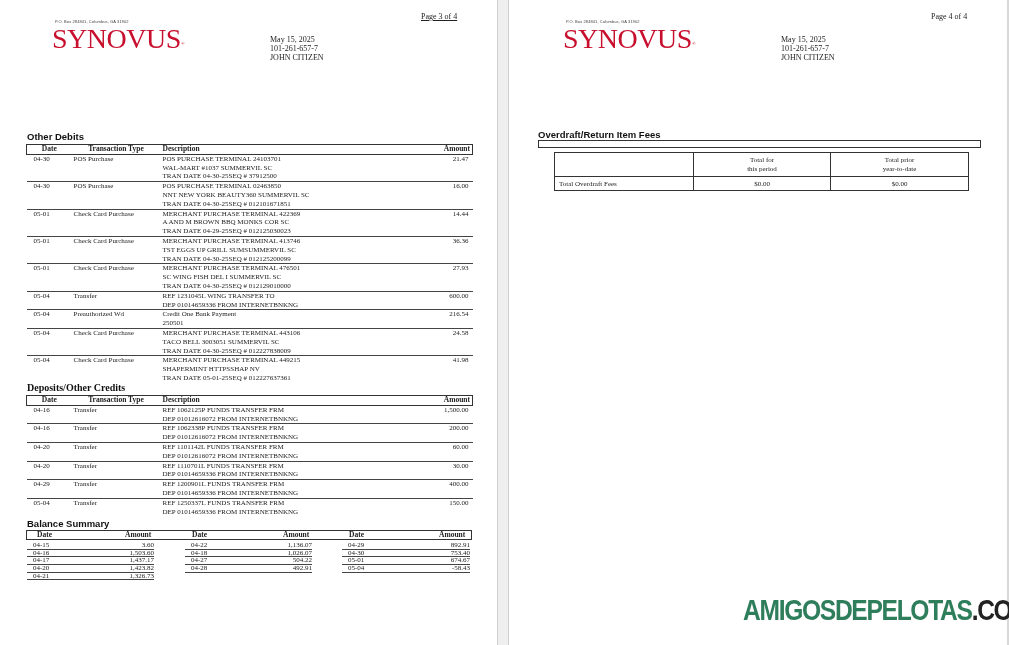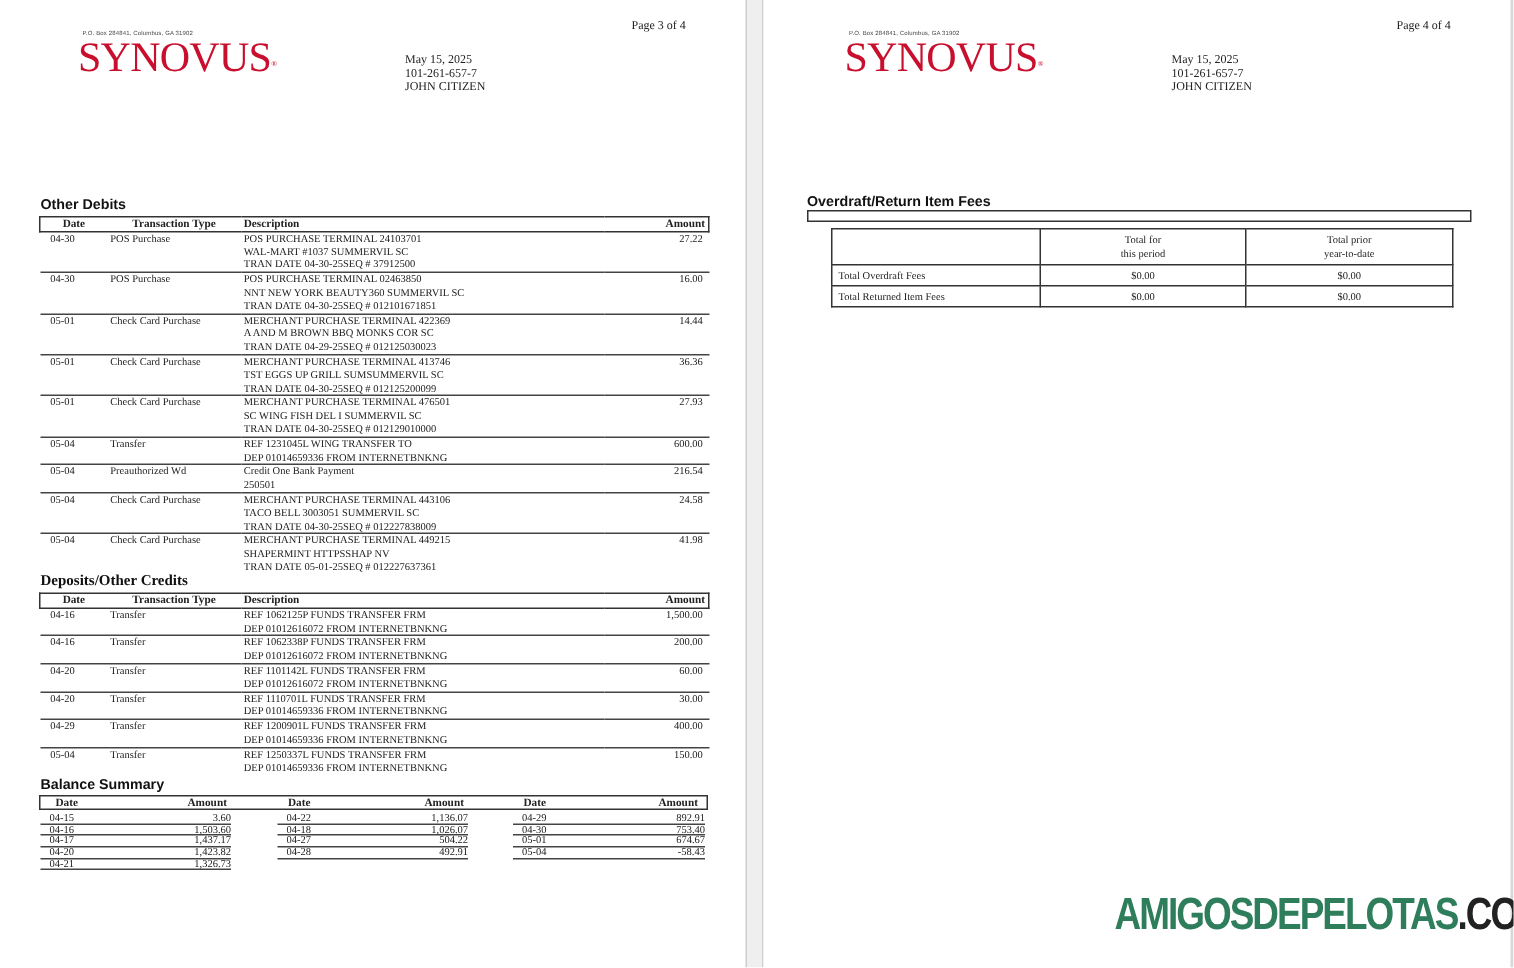--- a/index.html
+++ b/index.html
@@ -48,21 +48,21 @@
     .watermark { position: absolute; left: 743px; top: 592px; font-family: "Liberation Sans", "DejaVu Sans", sans-serif; font-weight: bold; font-size: 30px; letter-spacing: -1.6px; transform: scaleX(0.82); transform-origin: left top; white-space: nowrap; line-height: 36px; }
     .watermark .wm-main { color: #2e7d5b; }
     .watermark .wm-tld { color: #222; }
   </style>
 </head>
 <body>
 
 <div class="page" id="page-left">
   <div class="addr" style="left:55px;">P.O. Box 284841, Columbus, GA 31902</div>
   <div class="logo" style="left:52px;"><span>SYNOVUS</span><sup>®</sup></div>
-  <div class="pagenum" style="left:421px;">Page 3 of 4</div>
+  <div class="pagenum" style="left:421px;text-decoration:underline;">Page 3 of 4</div>
   <div class="hdrinfo" style="left:270px;">
     <div>May 15, 2025</div>
     <div>101-261-657-7</div>
     <div>JOHN CITIZEN</div>
   </div>
 
   <div class="section-title" style="left:27px; top:131px;">Other Debits</div>
   <table class="tx" id="debits-table" style="left:26px; top:144px; width:446px;">
     <colgroup>
         <col style="width:45px">
@@ -80,21 +80,21 @@
     </thead>
     <tbody id="debits-body">
         <tr class="row">
           <td class="c-date">04-30</td>
           <td>POS Purchase</td>
           <td>
             <div>POS PURCHASE TERMINAL 24103701</div>
             <div>WAL-MART #1037 SUMMERVIL SC</div>
             <div>TRAN DATE 04-30-25SEQ # 37912500</div>
           </td>
-          <td class="amt">27.22</td>
+          <td class="amt">21.47</td>
         </tr>
         <tr class="row">
           <td class="c-date">04-30</td>
           <td>POS Purchase</td>
           <td>
             <div>POS PURCHASE TERMINAL 02463850</div>
             <div>NNT NEW YORK BEAUTY360 SUMMERVIL SC</div>
             <div>TRAN DATE 04-30-25SEQ # 012101671851</div>
           </td>
           <td class="amt">16.00</td>
@@ -342,24 +342,19 @@
       <td>
             <div>Total prior</div>
             <div>year-to-date</div>
           </td>
     </tr>
     <tr>
       <td>Total Overdraft Fees</td>
       <td class="v">$0.00</td>
       <td class="v">$0.00</td>
     </tr>
-    <tr>
-      <td>Total Returned Item Fees</td>
-      <td class="v">$0.00</td>
-      <td class="v">$0.00</td>
-    </tr>
   </tbody>
     </table>
 </div>
 
 <div class="right-edge"></div>
 
 <div class="watermark"><span class="wm-main">AMIGOSDEPELOTAS</span><span class="wm-tld">.COM</span></div>
 
 </body></html>

